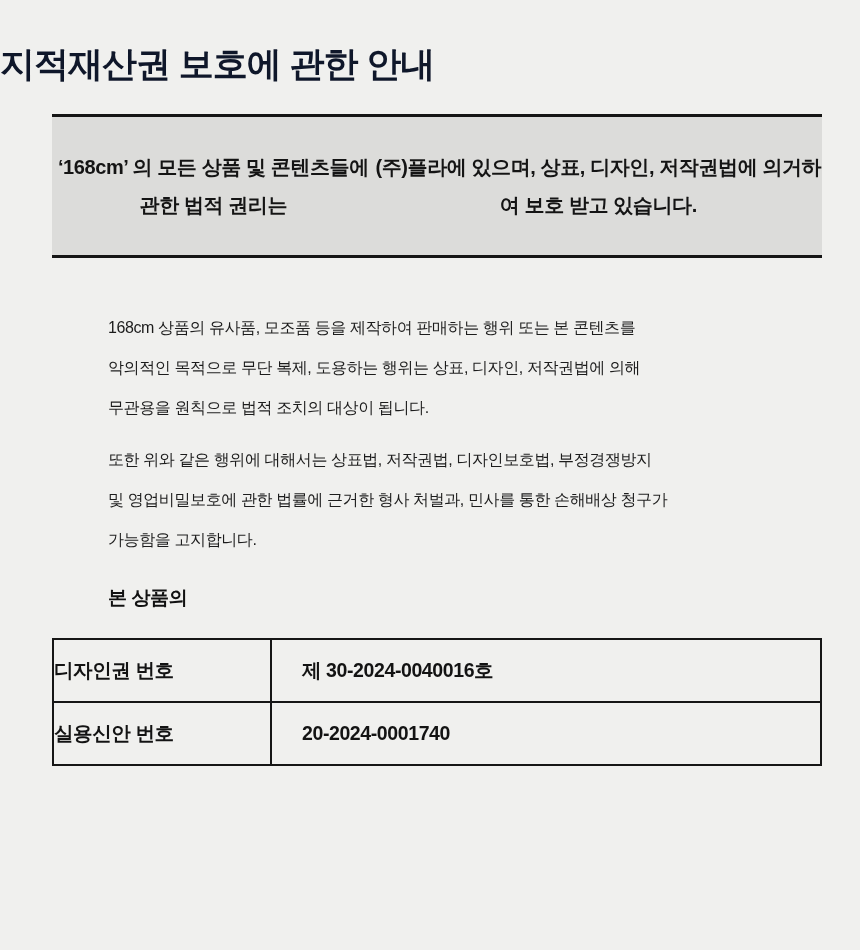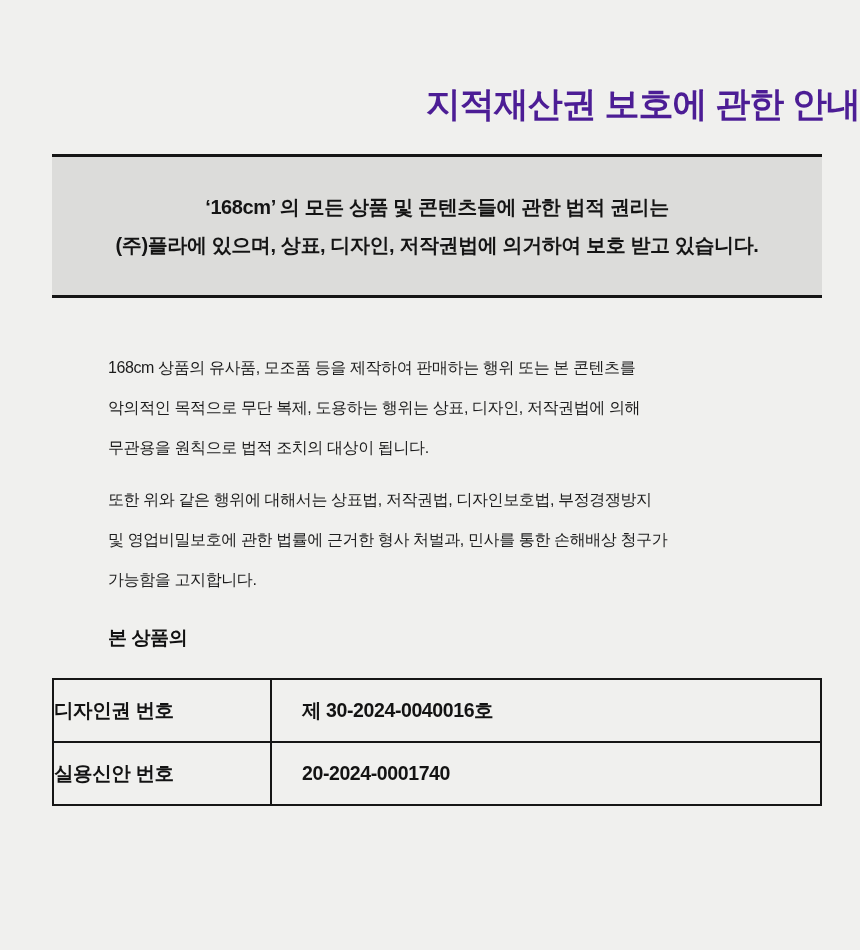--- a/index.html
+++ b/index.html
@@ -9,37 +9,37 @@
     color: #141414;
   }
   .page {
     position: relative;
     width: 860px;
     height: 950px;
     background: #f0f0ee;
     overflow: hidden;
   }
   .page-title {
-    padding-top: 84px;
-    text-align: right;
+    padding-top: 44px;
+    text-align: left;
     font-size: 35px;
     line-height: 40px;
     font-weight: 700;
     letter-spacing: -1px;
-    color: #4c1d95;
+    color: #0f172a;
   }
   .notice-box {
     margin: 30px auto 0 52px;
     width: 770px;
     height: 144px;
     background: #dcdcda;
     border-top: 3px solid #151515;
     border-bottom: 3px solid #151515;
     display: flex;
-    flex-direction: column;
+    flex-direction: row;
     align-items: center;
     justify-content: center;
     text-align: center;
   }
   .notice-line {
     font-size: 20px;
     line-height: 38px;
     font-weight: 700;
     letter-spacing: -0.4px;
     color: #141414;

